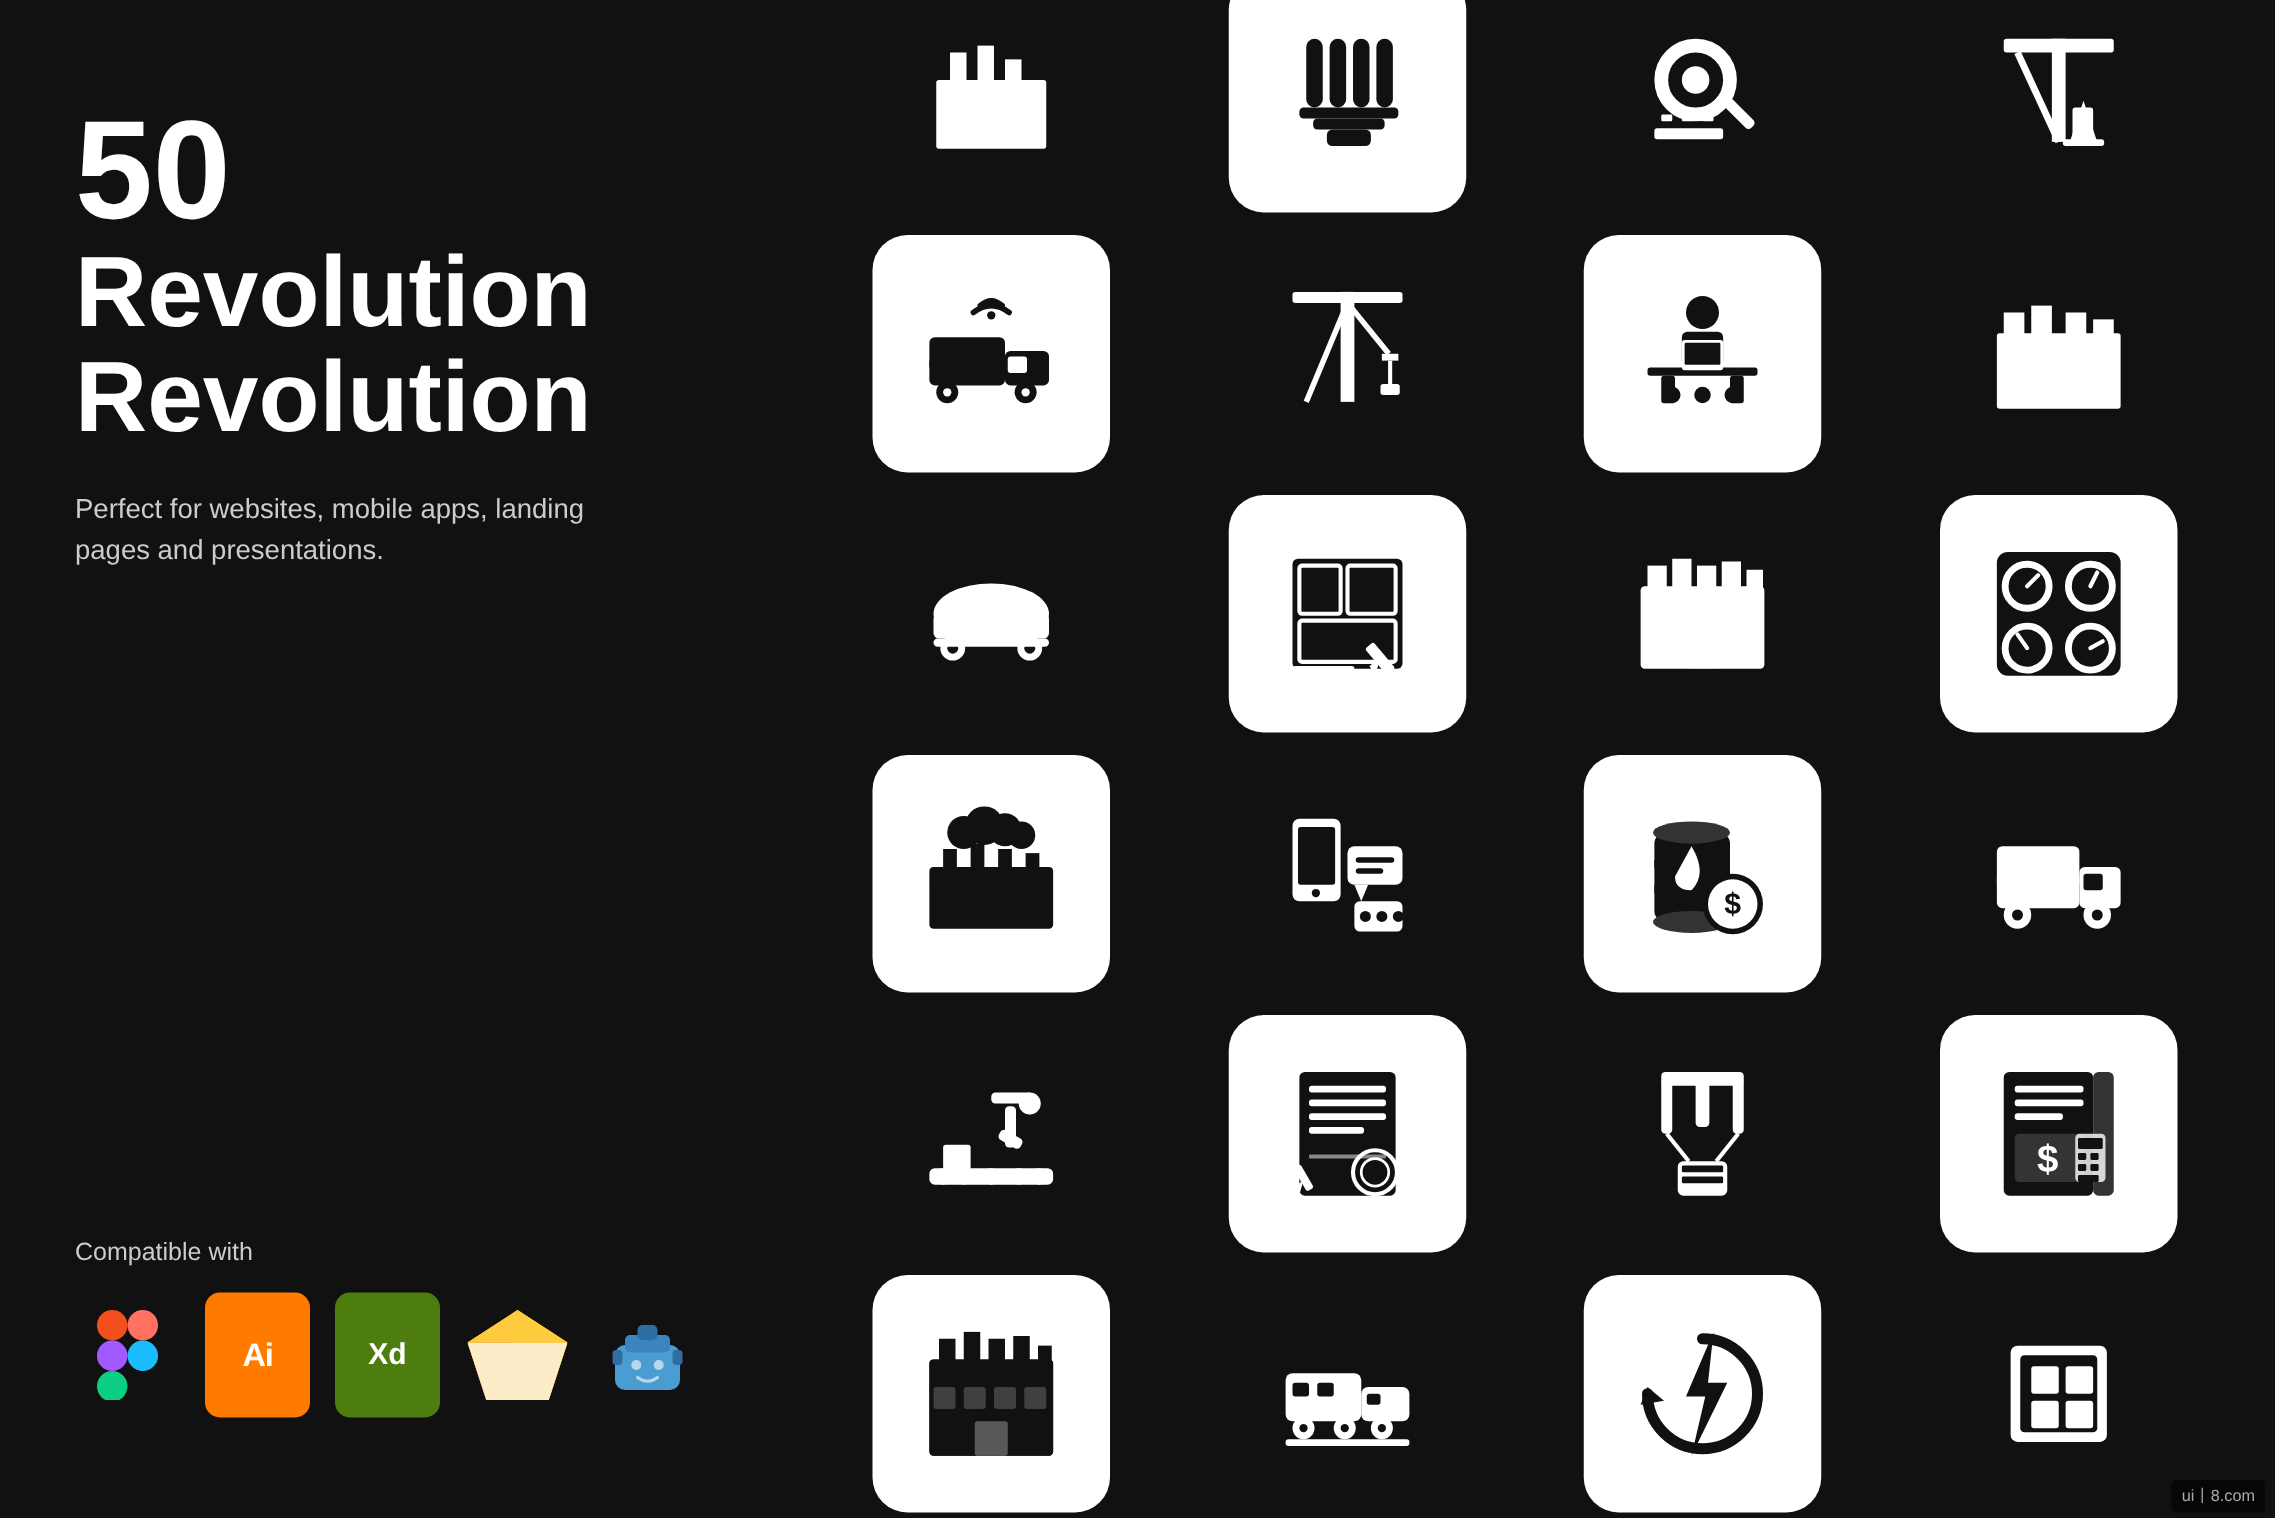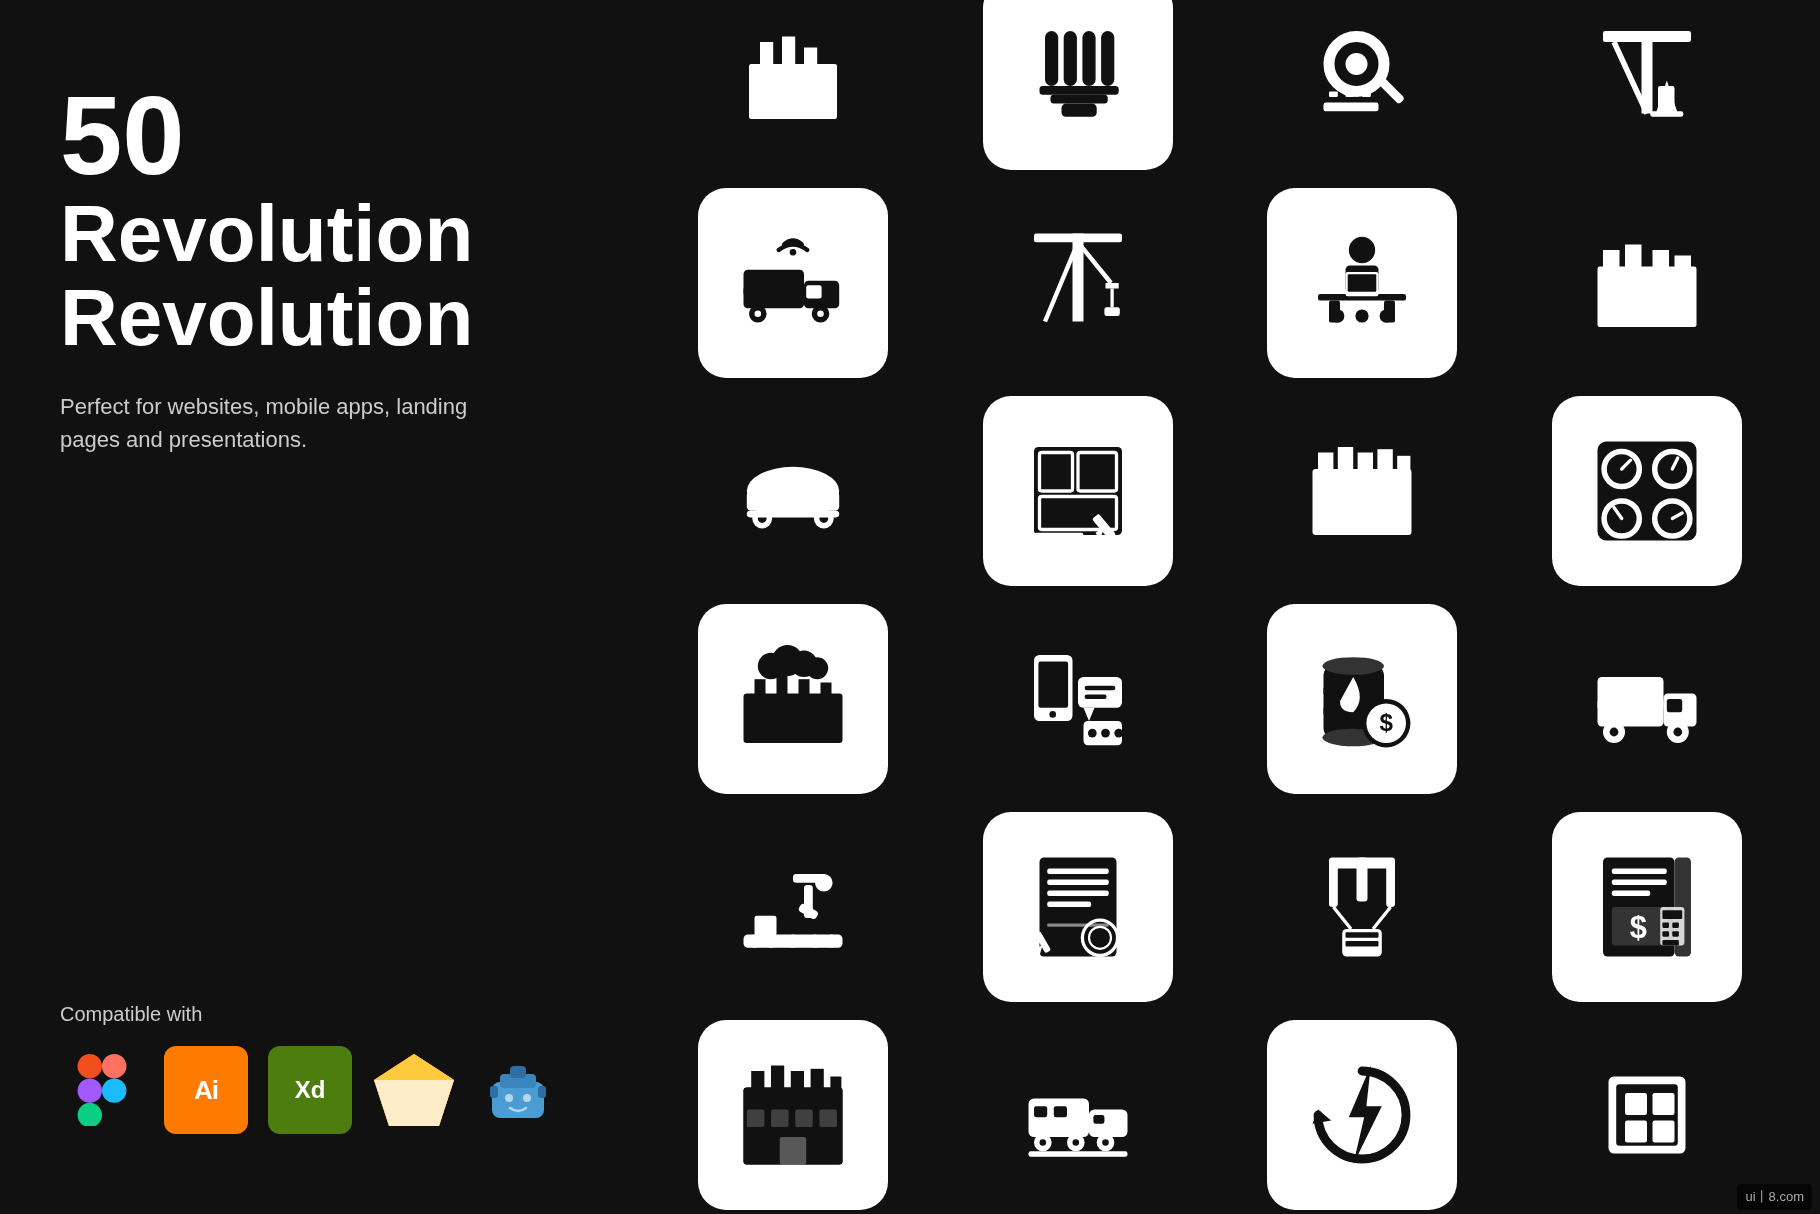--- a/index.html
+++ b/index.html
@@ -73,21 +73,21 @@
 
     .tool-icons {
       display: flex;
       align-items: center;
       gap: 20px;
     }
 
     
     .tool-icon {
       width: 88px;
-      height: 88px;
+      height: 100px;
       border-radius: 12px;
       display: flex;
       align-items: center;
       justify-content: center;
       font-weight: 900;
       font-size: 22px;
       color: #ffffff;
     }
 
     .tool-figma {

